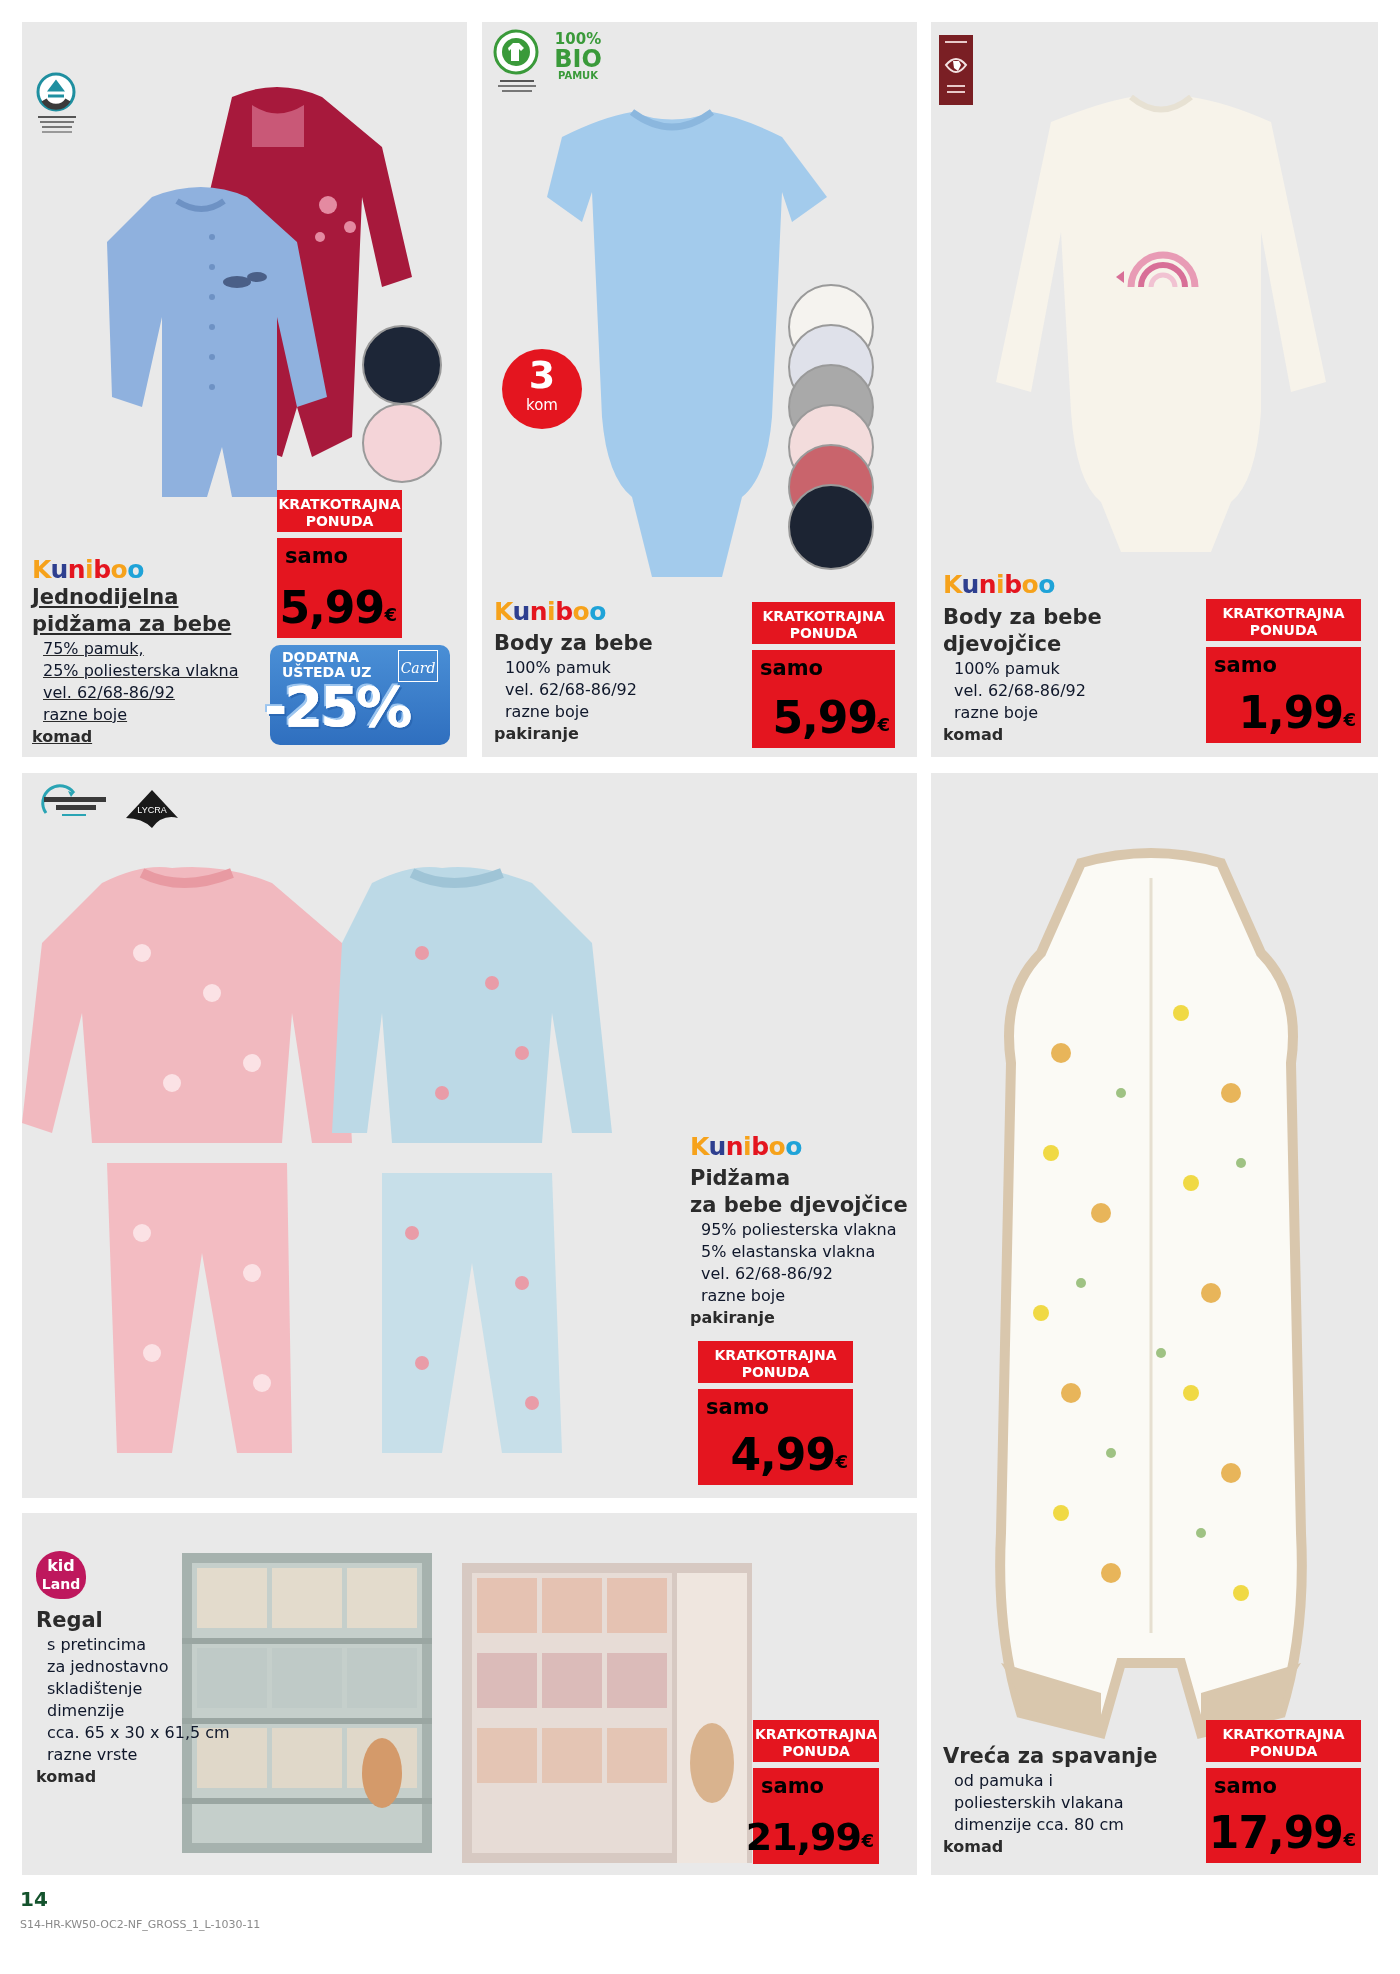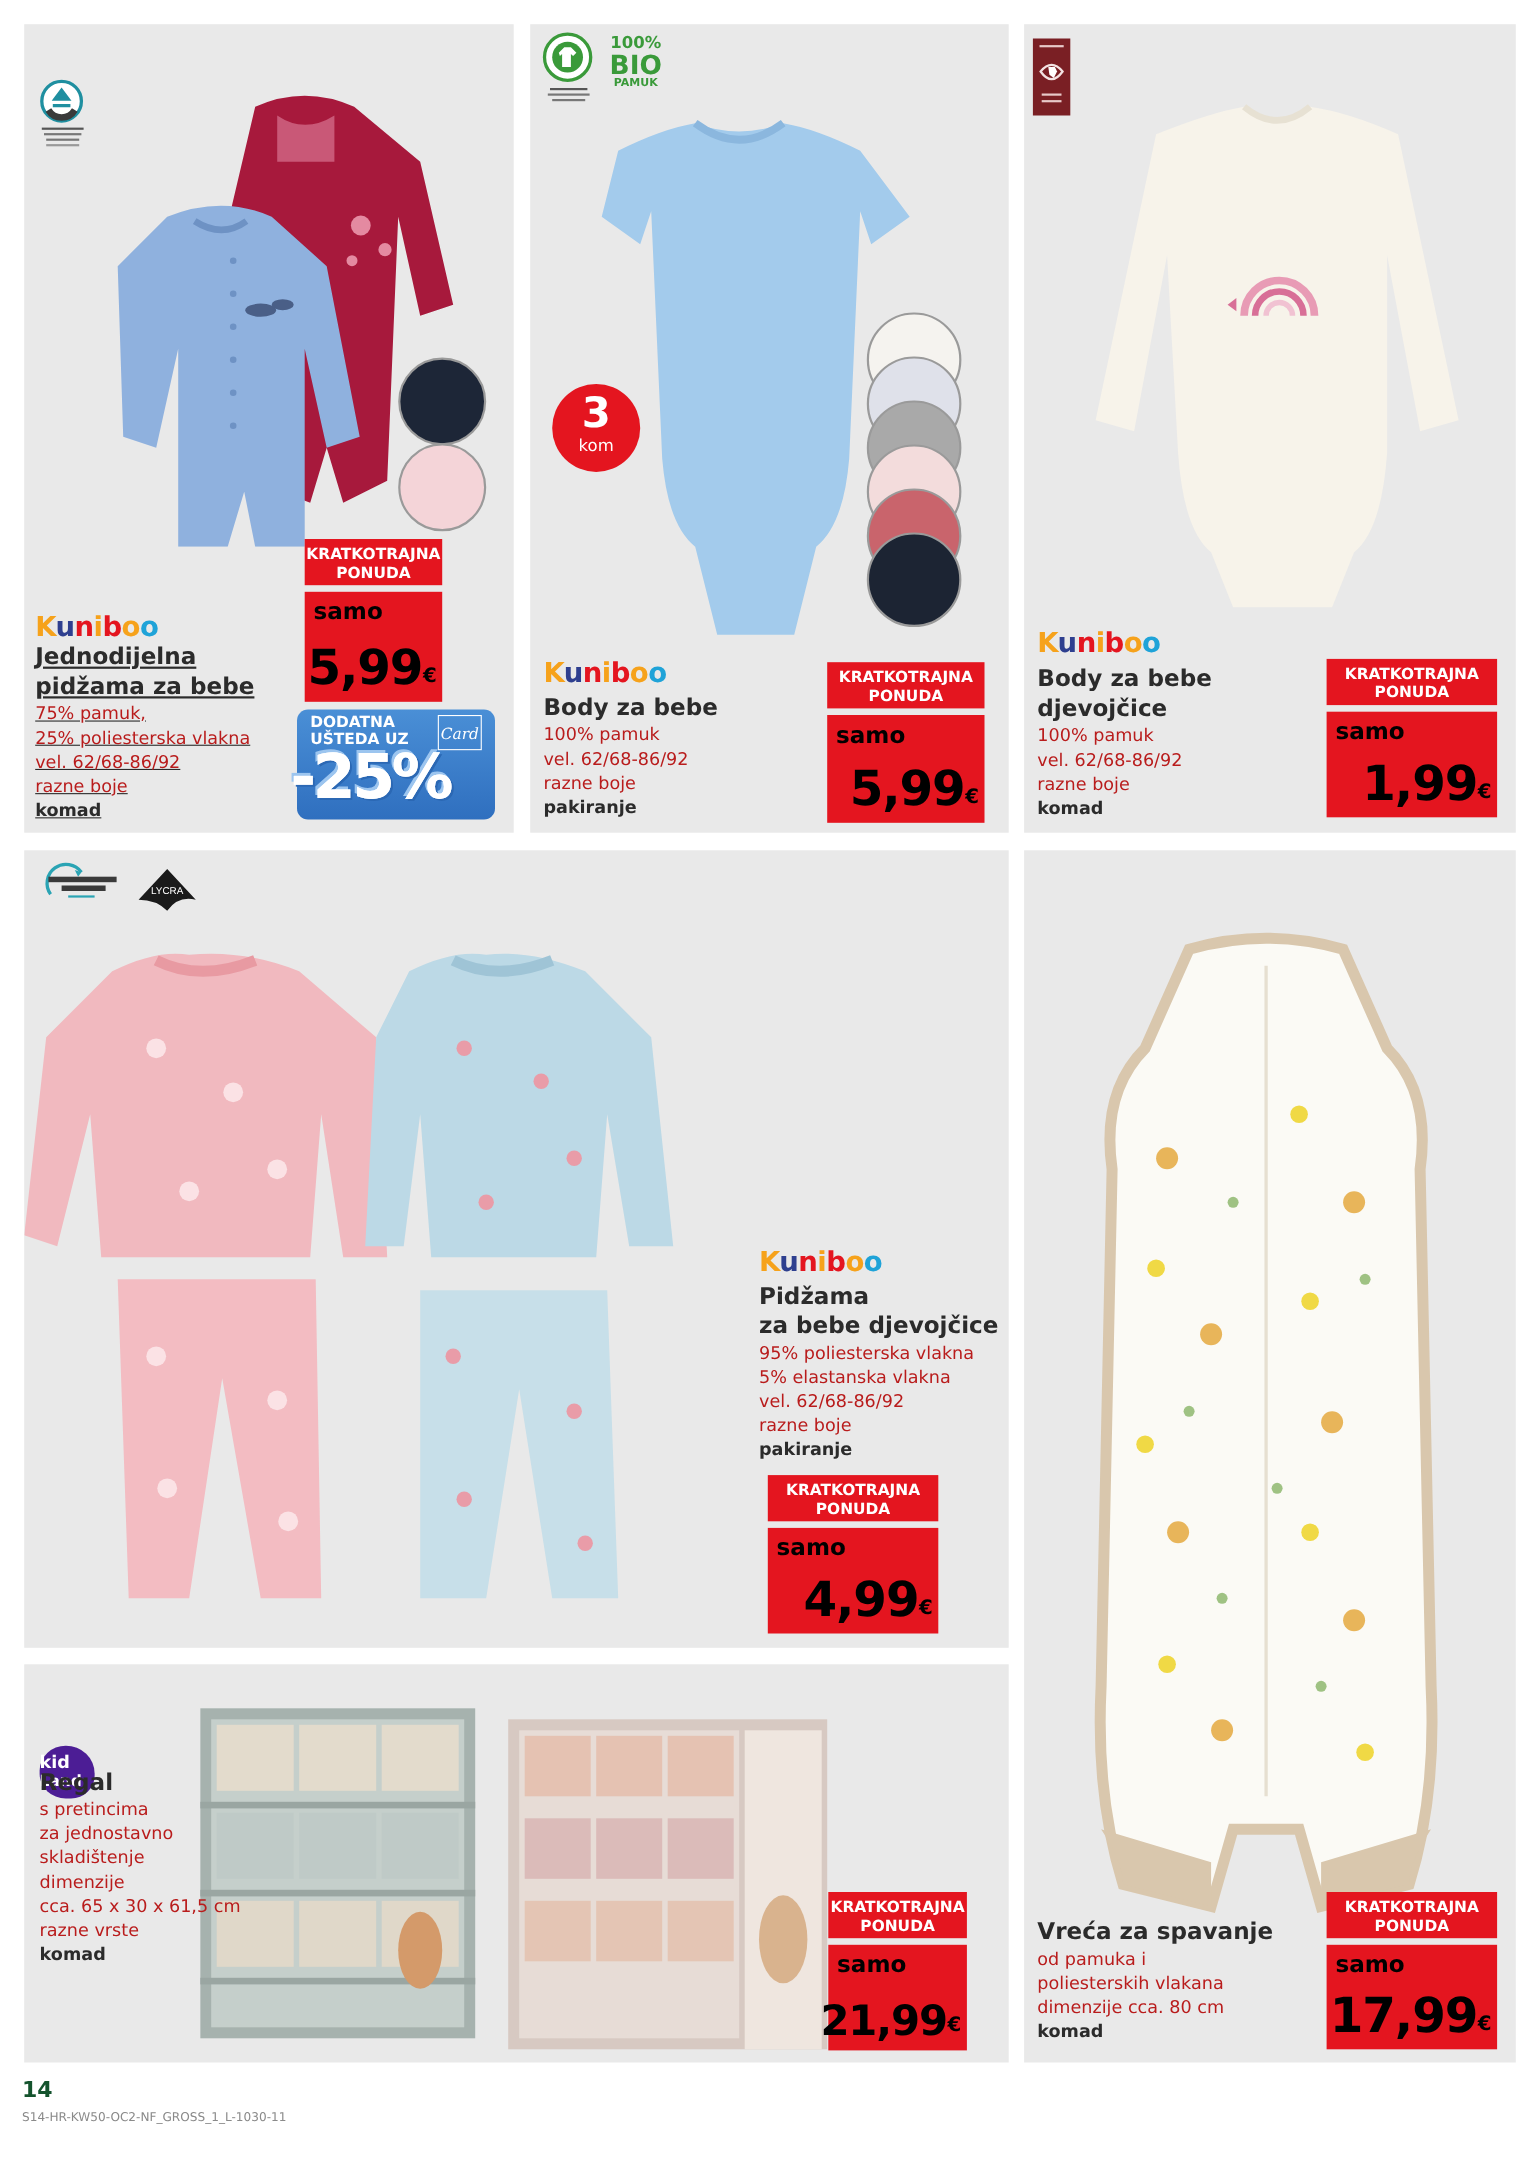--- a/index.html
+++ b/index.html
@@ -9,21 +9,21 @@
   .abs { position: absolute; }
 
   
   .date-ribbon { background: #e4151f; color: #fff; font-weight: bold; font-size: 25px; padding: 4px 13px 4px 14px; letter-spacing: 0.2px; }
 
   
   .brand { font-weight: bold; font-size: 25px; letter-spacing: -0.5px; line-height: 1; }
   .brand .k { color: #f6a21b; } .brand .u { color: #2e3f8f; } .brand .n { color: #e4151f; } .brand .i { color: #f6a21b; }
   .brand .b { color: #e4151f; } .brand .o1 { color: #f6a21b; } .brand .o2 { color: #1fa3d8; }
   .title { font-weight: bold; font-size: 21px; line-height: 27px; color: #2b2b2b; }
-  .desc { font-size: 16px; line-height: 22px; color: #b91c1c; }
+  .desc { font-size: 16px; line-height: 22px; color: #0f172a; margin-left: 11px; }
   .unit { font-size: 16px; line-height: 22px; font-weight: bold; color: #2b2b2b; }
 
   
   .tag-head { position: absolute; background: #e4151f; color: #fff; font-weight: bold; font-size: 14px; line-height: 17px; text-align: center; padding-top: 6px; }
   .tag-body { position: absolute; background: #e4151f; color: #000000; }
   .tag-body .samo { position: absolute; left: 8px; top: 6px; font-size: 21px; font-weight: bold; }
   .tag-body .price { position: absolute; right: 18px; bottom: 8px; font-size: 44px; font-weight: bold; letter-spacing: -1px; line-height: 1; }
   .tag-body .euro { position: absolute; right: 5px; bottom: 13px; font-size: 18px; font-weight: bold; }
 
   
@@ -397,21 +397,21 @@
           <rect x="295" y="195" width="60" height="55"></rect>
           <rect x="360" y="195" width="60" height="55"></rect>
           <rect x="425" y="195" width="60" height="55"></rect>
         </g>
       <rect x="495" y="40" width="70" height="290" fill="#efe6df"></rect>
       <ellipse cx="530" cy="230" rx="22" ry="40" fill="#d9b38e"></ellipse>
       <ellipse cx="200" cy="240" rx="20" ry="35" fill="#d49a6a"></ellipse>
     </svg>
   </div>
 
-  <div class="abs" style="left:14px;top:38px;width:50px;height:48px;background:#4c1d95;border-radius:50% 55% 45% 50%;color:#fff;font-weight:bold;text-align:left;line-height:18px;padding-top:6px;margin-top:36px;">
+  <div class="abs" style="left:14px;top:38px;width:50px;height:48px;background:#be185d;border-radius:50% 55% 45% 50%;color:#fff;font-weight:bold;text-align:center;line-height:18px;padding-top:6px;">
     <div style="font-size:16px;">kid</div>
     <div style="font-size:14px;">Land</div>
   </div>
 
   <div class="abs" style="left:14px;top:94px;width:200px;">
     <div class="title">Regal</div>
     <div class="desc">s pretincima</div>
     <div class="desc">za jednostavno</div>
     <div class="desc">skladištenje</div>
     <div class="desc">dimenzije</div>

